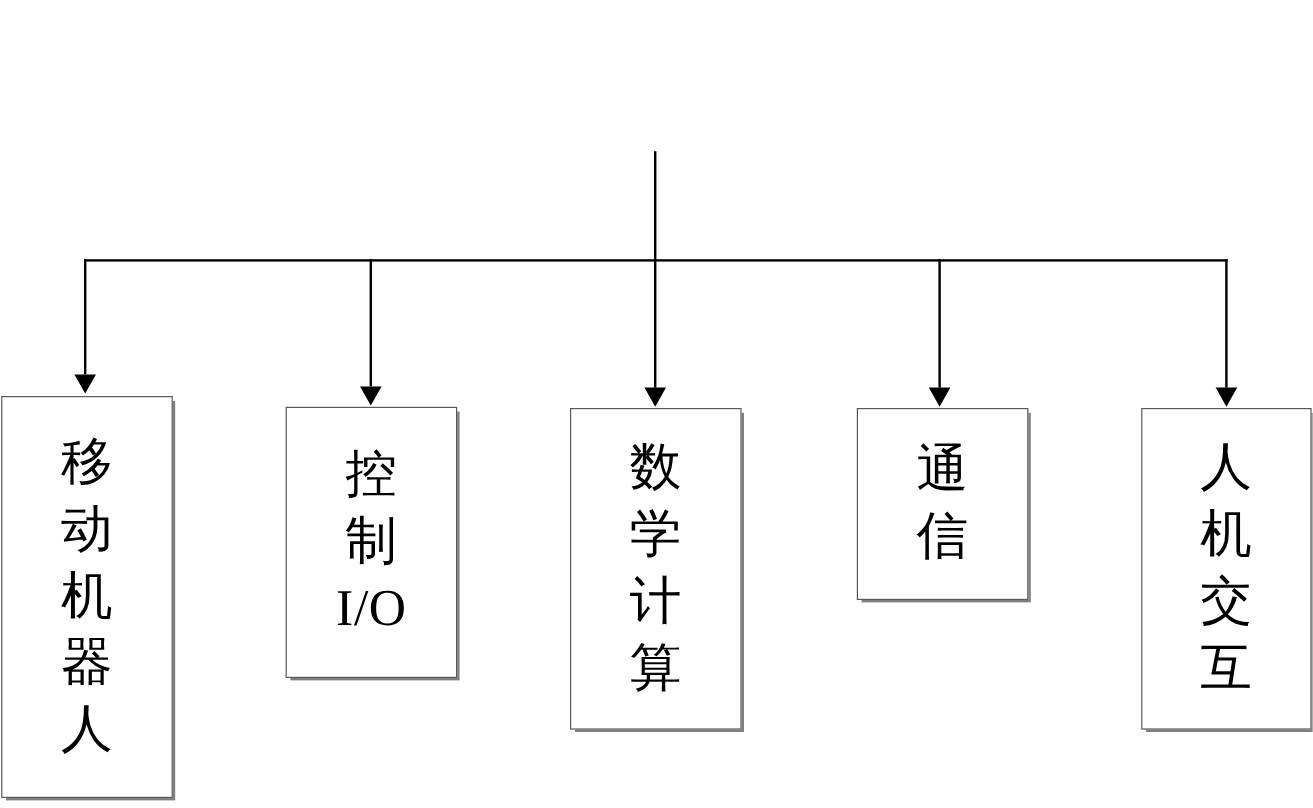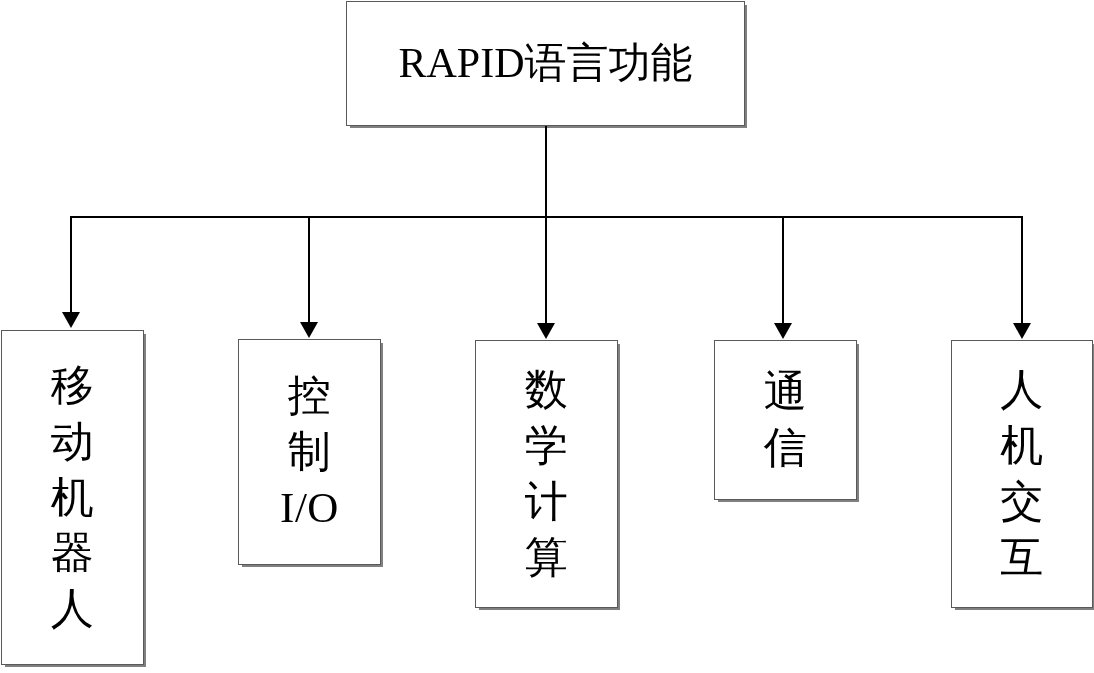--- a/index.html
+++ b/index.html
@@ -81,23 +81,20 @@
     border-left: 9px solid transparent;
     border-right: 9px solid transparent;
     border-top: 16px solid #000000;
   }
 </style>
 </head>
 <body>
 
 <div id="canvas">
 
-  <div class="node" id="root-node">
-    <span class="label">RAPID语言功能</span>
-  </div>
 
   <div class="conn vline" id="trunk-line"></div>
 
   <div class="conn hline" id="bus-line"></div>
 
   <div class="conn vline arrow-stem" style="left:70px; top:216px; height:96px;"></div>
   <div class="arrow-head" style="left:62px; top:312px;"></div>
 
   <div class="conn vline arrow-stem" style="left:308px; top:216px; height:106px;"></div>
   <div class="arrow-head" style="left:300px; top:322px;"></div>

